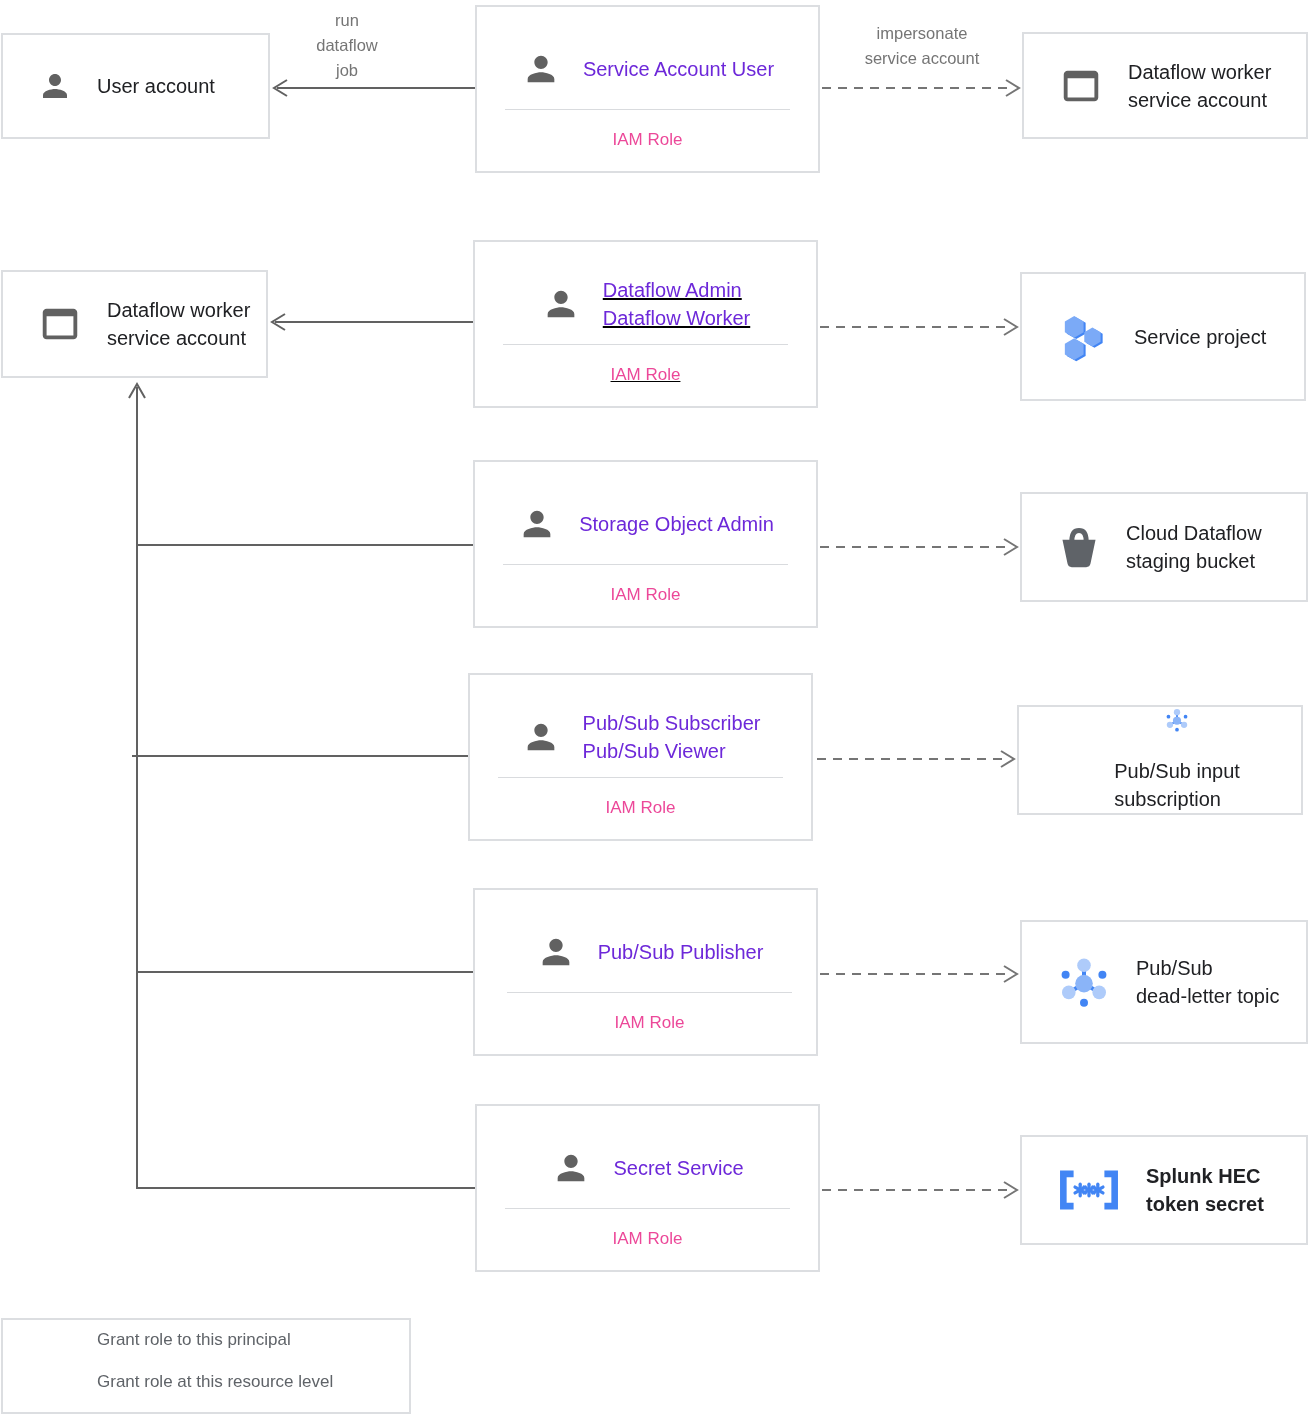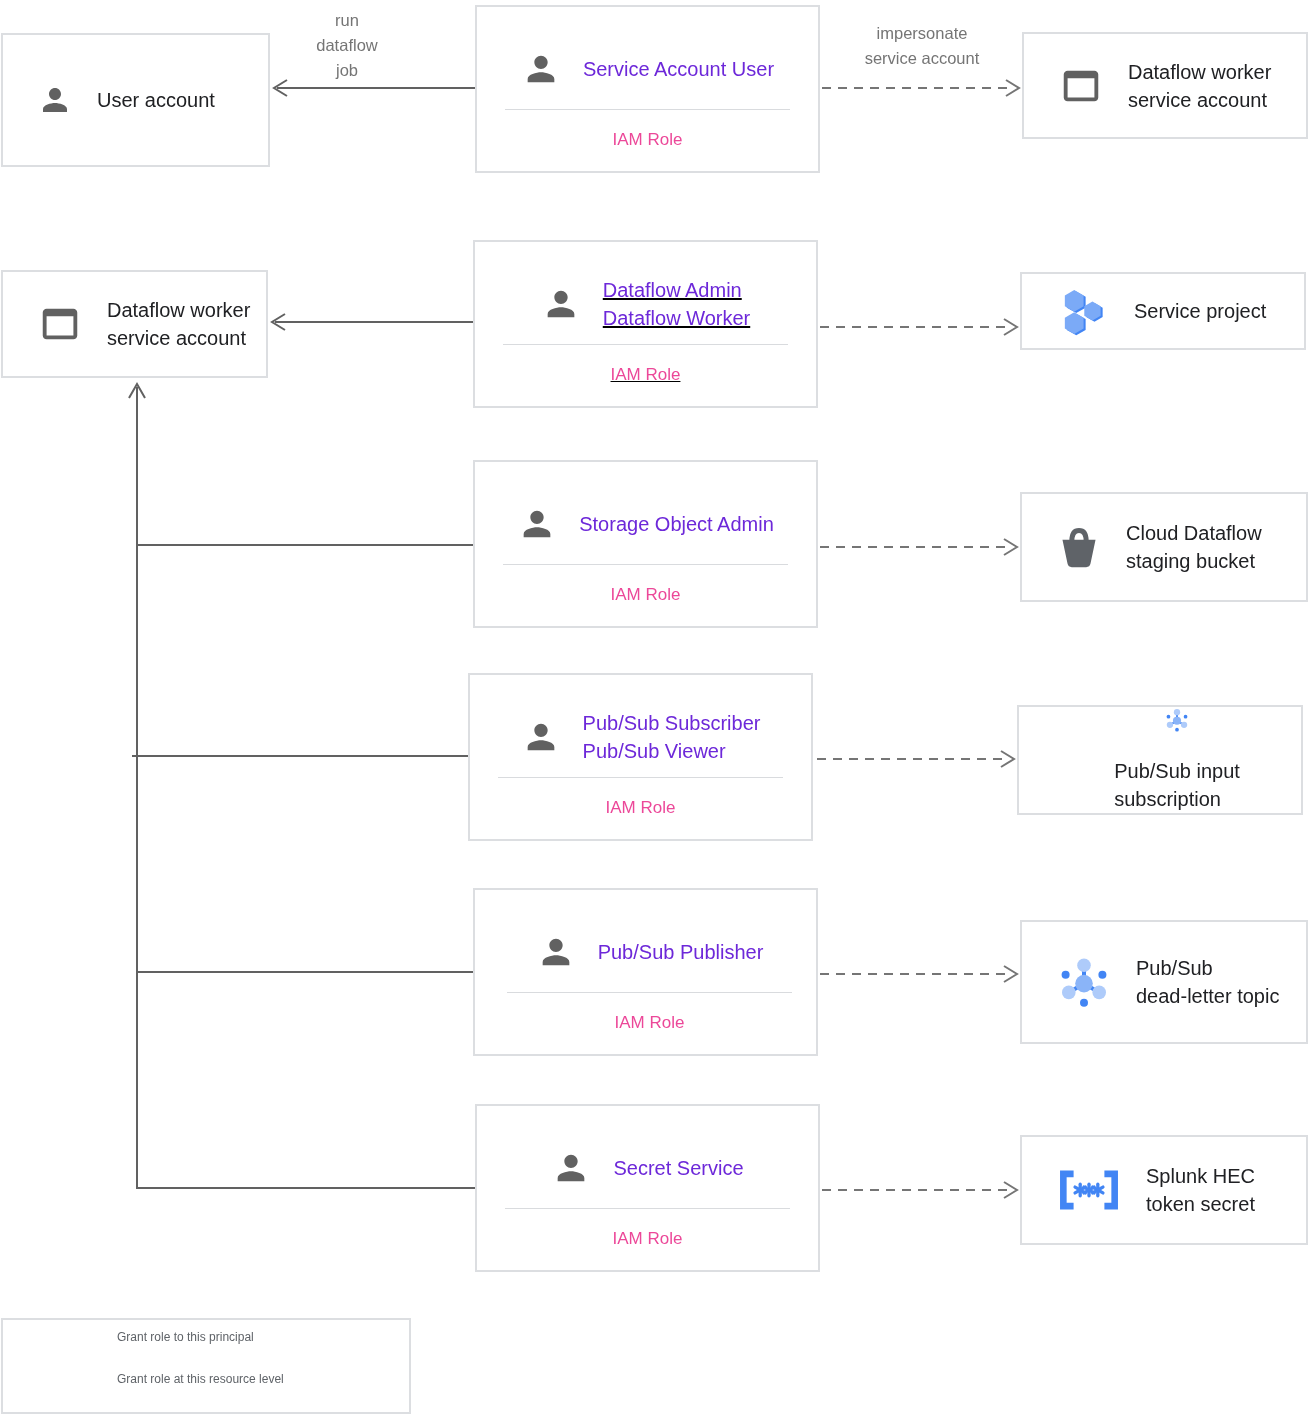--- a/index.html
+++ b/index.html
@@ -19,39 +19,39 @@
 
   
   .side-card { display:flex; align-items:center; padding-left:34px; gap:24px; }
   .side-label { font-size:20px; line-height:28px; color:#202124; white-space:pre-line; }
 
   .edge-label { position:absolute; z-index:1; font-size:16.5px; line-height:25px; color:#757575;
                 text-align:center; white-space:pre-line; }
 
   .legend { position:absolute; left:1px; top:1318px; width:410px; height:96px;
             border:2px solid #dcdee1; background:#fff; z-index:1; }
-  .legend-text { position:absolute; left:97px; font-size:12px; color:#5f6368; z-index:2;margin-left:20px; }
+  .legend-text { position:absolute; left:97px; font-size:17px; color:#5f6368; z-index:2; }
   .legend-text.row1 { top:1330px; }
   .legend-text.row2 { top:1372px; }
 
   
-  .pos-user      { left:1px;    top:33px;   width:269px; height:134px; }
+  .pos-user      { left:1px;    top:33px;   width:269px; height:106px; }
   .pos-dfwsa-l   { left:1px;    top:270px;  width:267px; height:108px; }
   .pos-c1 { left:475px; top:5px; }
   .pos-c2 { left:473px; top:240px;text-decoration:underline; }
   .pos-c3 { left:473px; top:460px; }
   .pos-c4 { left:468px; top:673px; }
   .pos-c5 { left:473px; top:888px;padding-left:8px; }
   .pos-c6 { left:475px; top:1104px; }
   .pos-r1 { left:1022px; top:32px;  width:286px; height:107px; }
-  .pos-r2 { left:1020px; top:272px; width:286px; height:78px; }
+  .pos-r2 { left:1020px; top:272px; width:286px; height:129px; }
   .pos-r3 { left:1020px; top:492px; width:288px; height:110px; }
   .pos-r4 { left:1017px; top:705px; width:286px; height:110px;flex-direction:column; }
   .pos-r5 { left:1020px; top:920px; width:288px; height:124px; }
-  .pos-r6 { left:1020px; top:1135px; width:288px; height:110px; }
+  .pos-r6 { left:1020px; top:1135px; width:288px; height:110px;font-weight:bold; }
   .lbl-run { left:281px; top:8px;  width:132px; }
   .lbl-imp { left:824px; top:21px; width:196px; }
 </style>
 </head>
 <body>
 
 <div class="stage">
 
   <svg class="connectors" width="1310" height="1416" viewBox="0 0 1310 1416">
     <g stroke="#616161" stroke-width="2" fill="none">

